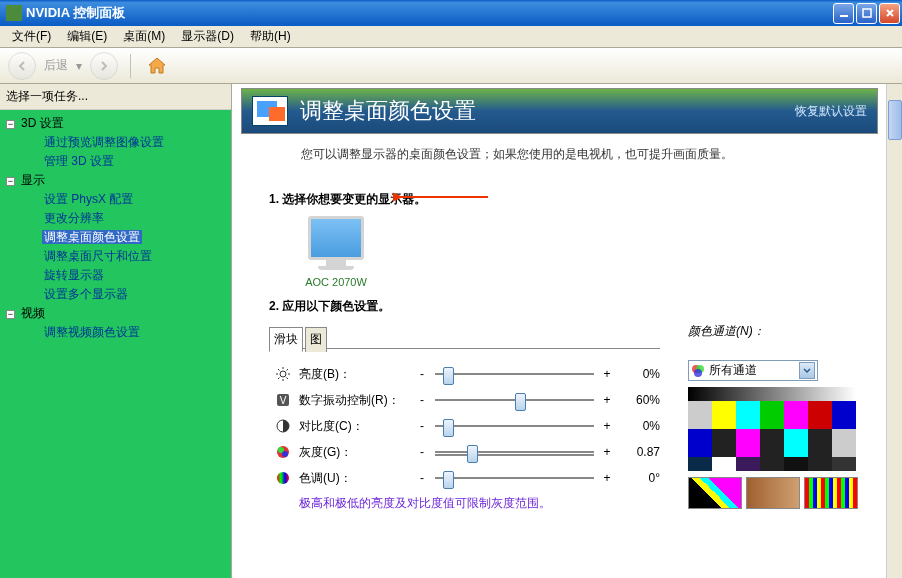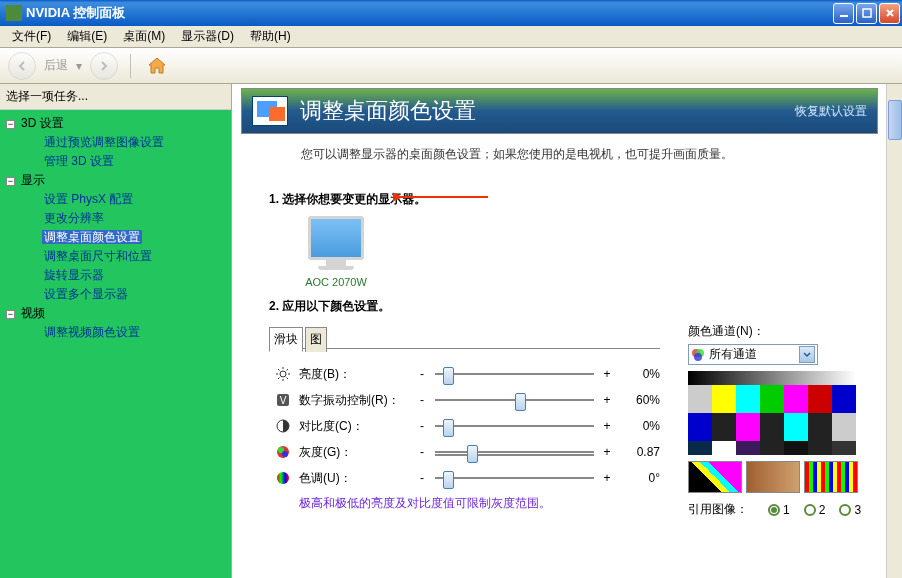--- a/index.html
+++ b/index.html
@@ -68,21 +68,21 @@
 .sliderrow .slabel { width: 110px; }
 .sliderrow .minus, .sliderrow .plus { width: 10px; text-align: center; }
 .sliderrow .track { flex: 1; height: 16px; position: relative; }
 .sliderrow .track .line { position: absolute; top: 7px; left: 0; right: 0; height: 2px; background: #888; }
 .sliderrow .track .line.double { height: 5px; border-top: 2px solid #888; border-bottom: 2px solid #888; background: none; }
 .sliderrow .thumb2 { position: absolute; top: 1px; width: 11px; height: 18px; background: linear-gradient(to bottom, #eef4fc, #b8d4ec); border: 1px solid #4a7db0; border-radius: 2px; cursor: pointer; }
 .sliderrow .sval { width: 40px; text-align: right; }
 .notelow { padding: 4px 0 0 30px; color: #6d28d9; }
 
 .rightset { width: 190px; }
-.chanlabel { margin-bottom: 4px; }
+.chanlabel { margin-bottom: 20px; font-style: italic; }
 .chanselect { width: 130px; height: 21px; border: 1px solid #7f9db9; background: #fff; display: flex; align-items: center; padding: 0 2px; cursor: pointer; }
 .chanselect .cicon { width: 14px; height: 14px; margin-right: 4px; }
 .chanselect .ctxt { flex: 1; }
 .chanselect .cdrop { width: 16px; height: 17px; background: linear-gradient(to bottom, #dbeaf9, #a8c8e4); border: 1px solid #7f9db9; display: flex; align-items: center; justify-content: center; }
 
 .colorbars { margin-top: 6px; width: 168px; }
 .cbrow { display: flex; height: 28px; }
 .cbrow.grad { height: 14px; }
 .cbrow div { flex: 1; }
 .thumbstrip { display: flex; gap: 4px; margin-top: 6px; }
@@ -348,37 +348,20 @@
                 <div style="background:#333"></div>
               </div>
           </div>
 
           <div class="thumbstrip">
             <div class="t" style="background:linear-gradient(45deg,#000 40%,#ff0 40%,#ff0 50%,#0ff 50%,#0ff 60%,#f0f 60%)"></div>
             <div class="t" style="background:linear-gradient(to right,#a06030,#d0a070)"></div>
             <div class="t" style="background:repeating-linear-gradient(90deg,#f00 0 4px,#0f0 4px 8px,#00f 8px 12px,#ff0 12px 16px)"></div>
           </div>
 
-          <div class="ibl">
-            <span>引用图像：</span>
-            <div class="radios">
-              <div class="radio sel">
-                  <span class="rcirc"></span>
-                  <span>1</span>
-                </div>
-              <div class="radio">
-                  <span class="rcirc"></span>
-                  <span>2</span>
-                </div>
-              <div class="radio">
-                  <span class="rcirc"></span>
-                  <span>3</span>
-                </div>
-            </div>
-          </div>
         </div>
       </div>
     </div>
 
     <div class="vscroll">
         <div class="thumb"></div>
       </div>
   </div>
 </div>
 

